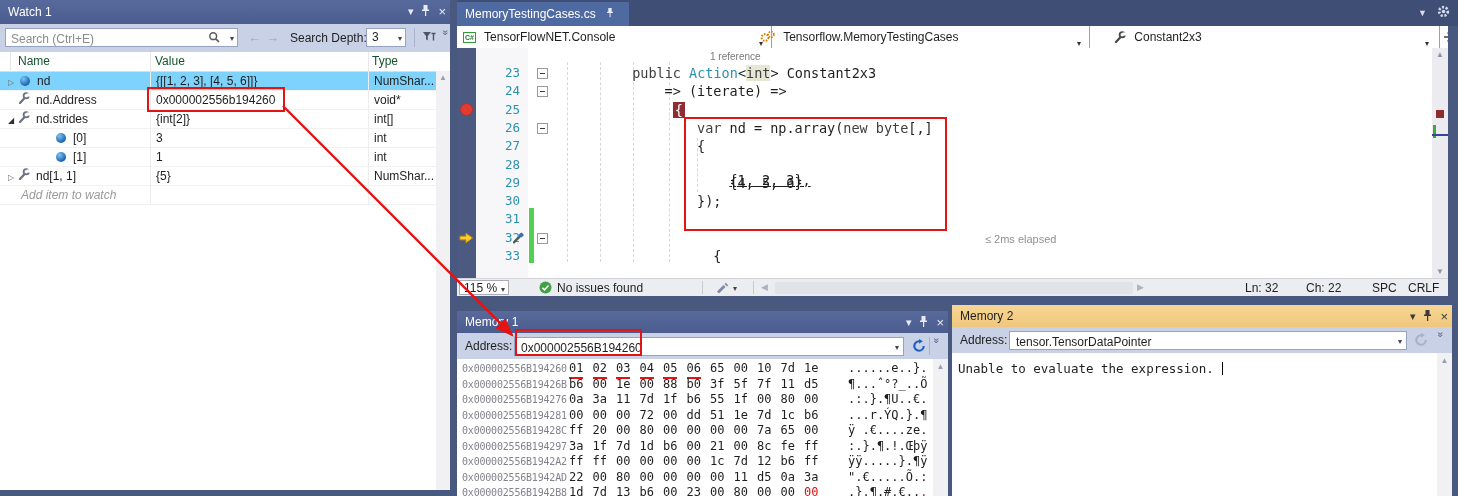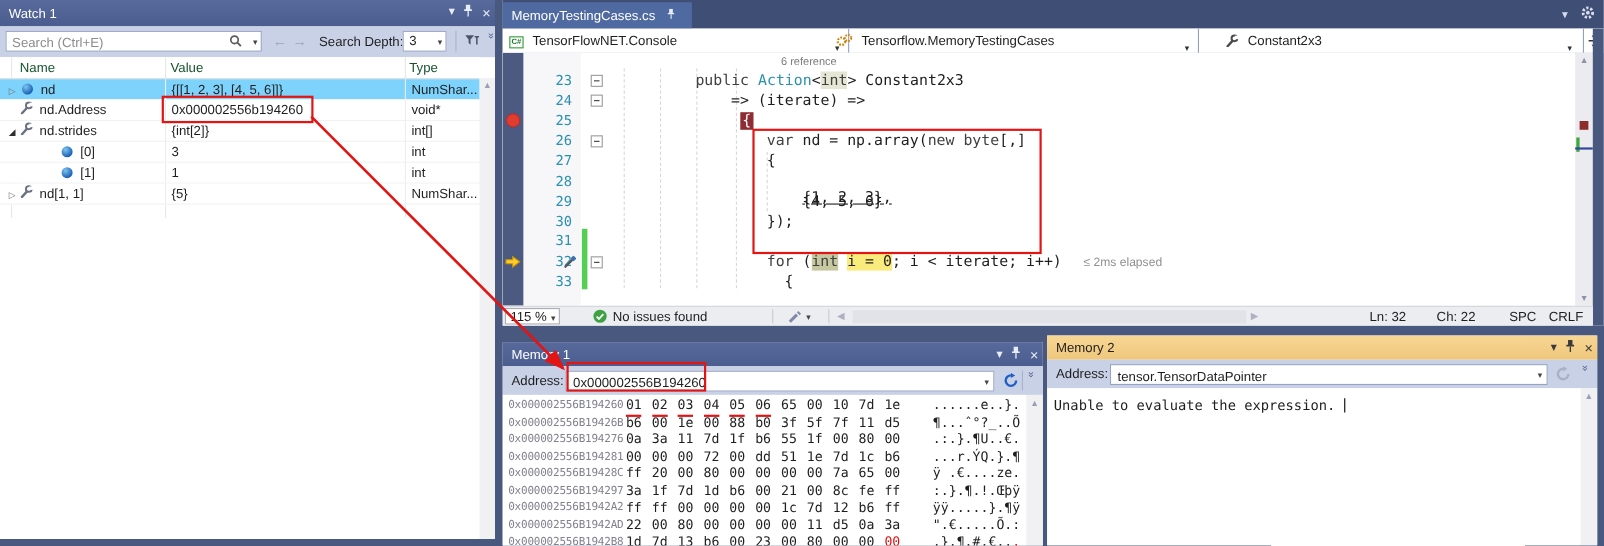--- a/index.html
+++ b/index.html
@@ -196,20 +196,25 @@
       </div>
       <div class="w-row">
         <div class="w-c1" style="padding-left: 4px;"><span class="exp">▷</span><span class="wicon"><svg width="12" height="12" viewBox="0 0 12 12">
               <circle cx="8.2" cy="3.8" r="2.6" fill="none" stroke="#6A7284" stroke-width="1.8"></circle>
               <rect x="8.6" y="1.4" width="3.6" height="3.2" fill="#fff"></rect>
               <path d="M2 11 L6.4 6.2" stroke="#6A7284" stroke-width="2.2" stroke-linecap="round"></path>
             </svg></span><span class="wname" style="margin-left: 3px;">nd[1, 1]</span></div>
         <div class="w-c2">{5}</div>
         <div class="w-c3">NumShar...</div>
       </div>
+      <div class="w-row">
+        <div class="w-c1" style="padding-left: 4px;"><span class="exp"></span><span class="wname ph" style="margin-left: 3px;">Add item to watch</span></div>
+        <div class="w-c2"></div>
+        <div class="w-c3"></div>
+      </div>
     </div>
   <div id="w-scroll"><span>▲</span></div>
 </div>
 
 <div id="editor" class="panel">
   <div id="tabwell">
     <div id="tab1">
       <span>MemoryTestingCases.cs</span>
       <span class="ticon"><svg width="8" height="10" viewBox="0 0 9 12">
             <path d="M2.5 0h4v4.5H8V6H1V4.5h1.5z" fill="currentColor"></path>
@@ -288,32 +293,31 @@
         <div class="curarrow" style="top: 167.7px;"><svg width="15" height="12" viewBox="0 0 15 12">
             <path d="M1 4.2h6V1.2L13.5 6 7 10.8V7.8H1z" fill="#FFCB2E" stroke="#C79500" stroke-width="1"></path>
           </svg></div>
       </div>
     <div id="code-folds">
         <div class="fold" style="top: 4px;"></div>
         <div class="fold" style="top: 22.3px;"></div>
         <div class="fold" style="top: 58.9px;"></div>
         <div class="fold" style="top: 168.7px;"></div>
       </div>
-    <div id="codelens">6 reference</div>
+    <div id="codelens">1 reference</div>
     <div id="code-rows">
         <div class="crow" style="top: 0px; padding-left: 97.2px;"><span class="tk-k">public</span><span> </span><span class="tk-t">Action</span><span>&lt;</span><span class="tk-k hl-ref">int</span><span>&gt; </span><span>Constant2x3</span></div>
         <div class="crow" style="top: 18.3px; padding-left: 129.6px;"><span>=&gt; (iterate) =&gt;</span></div>
         <div class="crow" style="top: 36.6px; padding-left: 137.7px;"><span class="tk-bp">{</span></div>
         <div class="crow" style="top: 54.9px; padding-left: 162px;"><span class="tk-k">var</span><span> nd = np.array(</span><span class="tk-k">new</span><span> </span><span class="tk-k">byte</span><span>[,]</span></div>
         <div class="crow" style="top: 73.2px; padding-left: 162px;"><span>{</span></div>
         <div class="crow" style="top: 107px; padding-left: 194.4px; text-decoration: underline;"><span>{1, 2, 3},</span></div>
         <div class="crow" style="top: 109.8px; padding-left: 194.4px;"><span>{4, 5, 6}</span></div>
         <div class="crow" style="top: 128.1px; padding-left: 162px;"><span>});</span></div>
         <div class="crow" style="top: 146.4px; padding-left: 0px;"></div>
-        <div class="crow" style="top: 164.7px; padding-left: 162px;"><span class="tk-k">for</span><span> (</span><span class="tk-k hl-g">int</span><span> </span><span class="hl-y">i = 0</span><span>; i &lt; iterate; i++)</span></div>
         <div class="crow" style="top: 183px; padding-left: 178.2px;"><span>{</span></div>
       </div>
     <div id="perftip">≤ 2ms elapsed</div>
     <div id="toolpen">
       <svg width="13" height="13" viewBox="0 0 13 13">
           <path d="M2 11.5 L8 5.5" stroke="#555" stroke-width="2" stroke-linecap="round"></path>
           <rect x="7.3" y="2" width="4" height="4" rx="1" transform="rotate(45 9.3 4)" fill="#3E6FB0"></rect>
         </svg>
     </div>
   </div>

